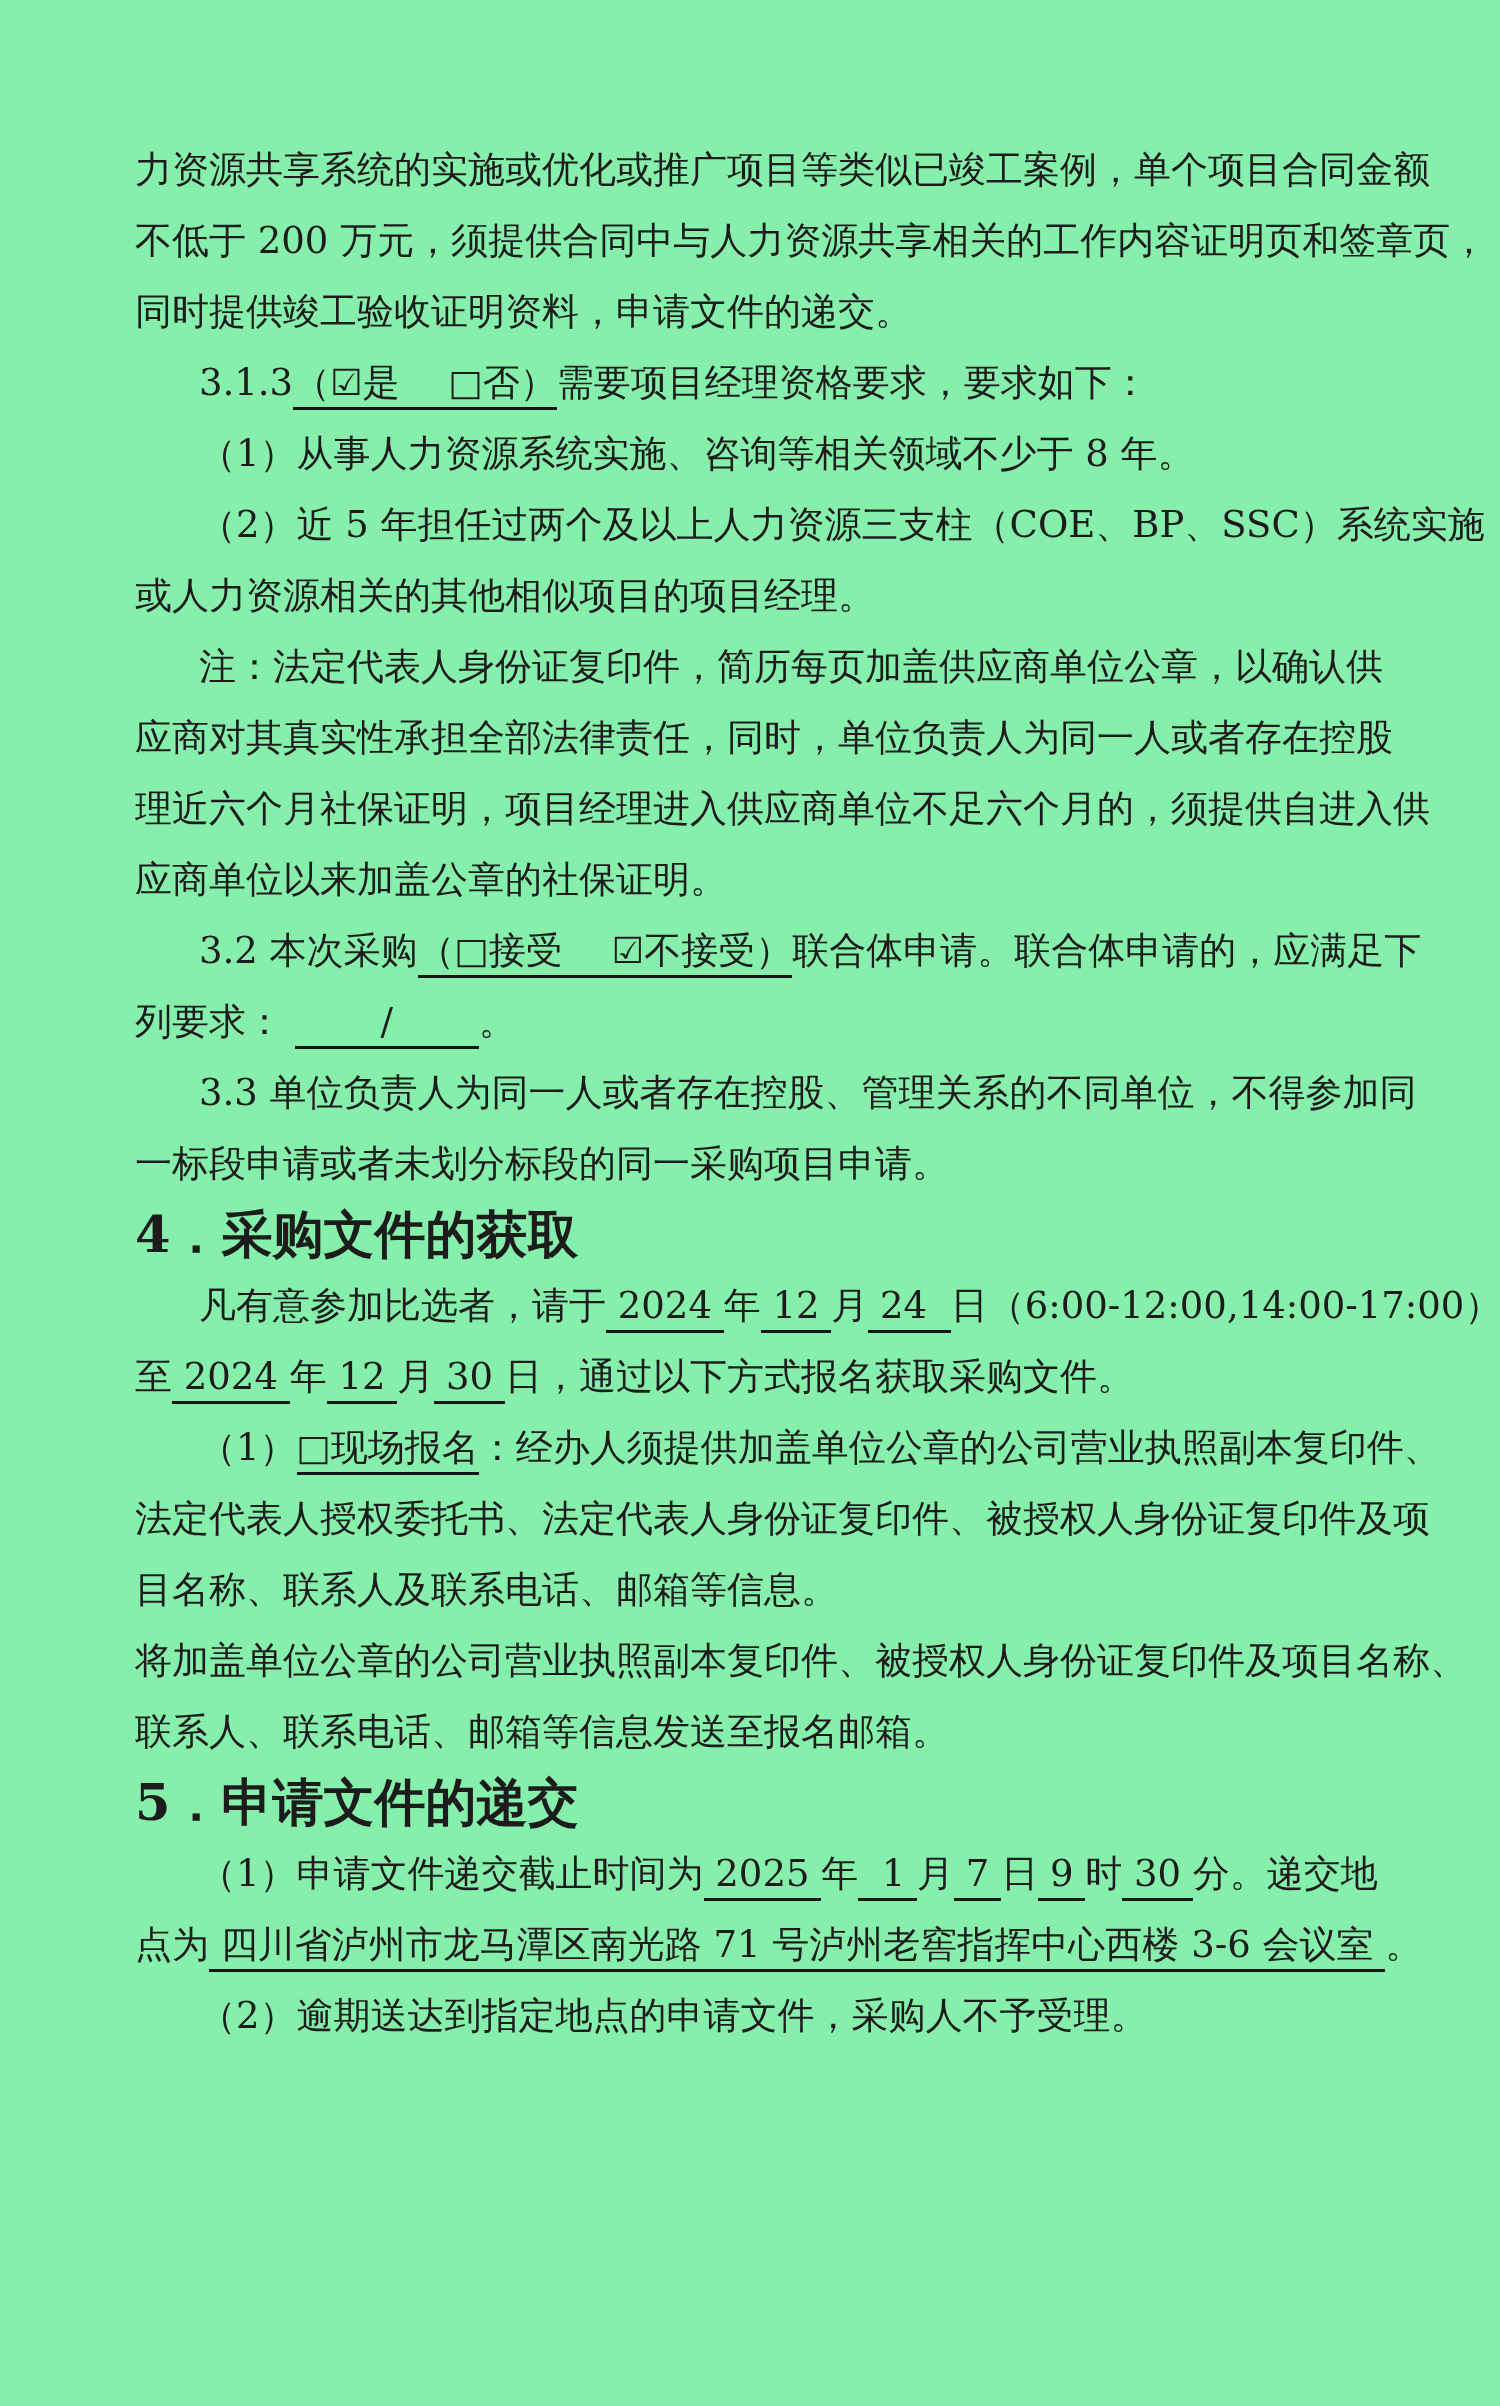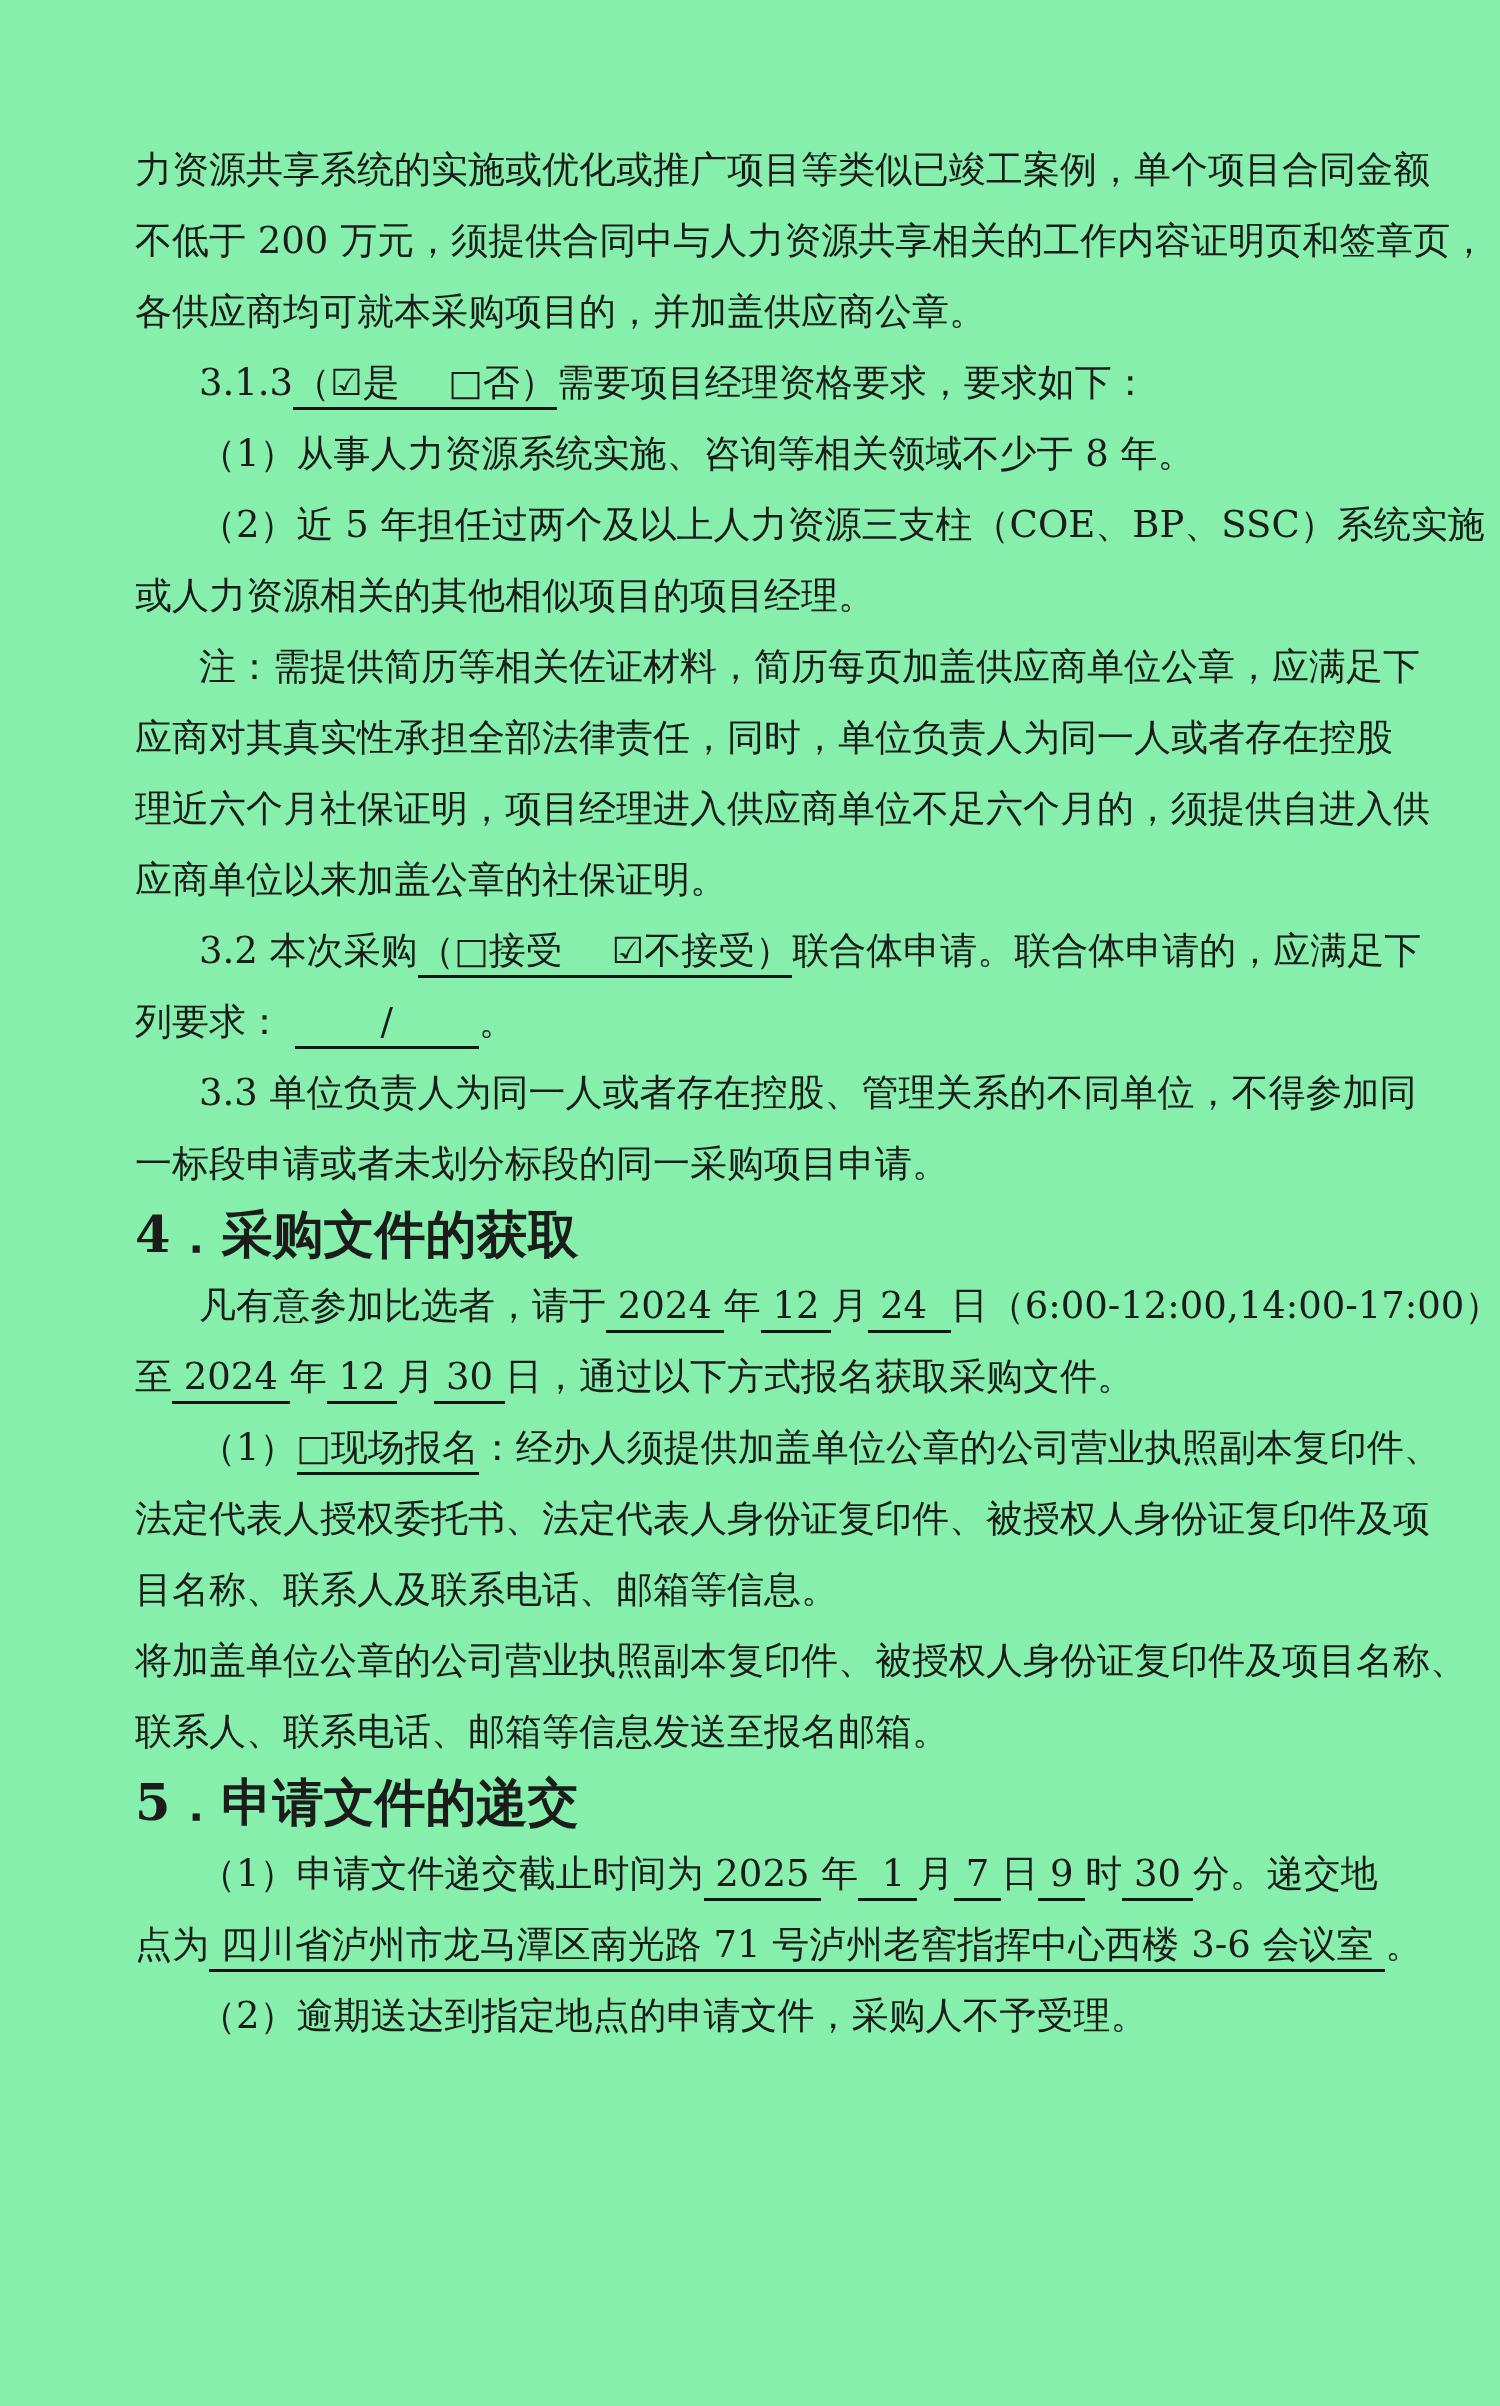--- a/index.html
+++ b/index.html
@@ -37,26 +37,26 @@
   .cb-checked { font-weight: 700; }
   .cb-unchecked { font-weight: 400; }
 </style>
 </head>
 <body>
 
 <div class="page">
   <div class="content">
       <div class="line"><span>力资源共享系统的实施或优化或推广项目等类似已竣工案例，单个项目合同金额</span></div>
       <div class="line"><span>不低于 200 万元，须提供合同中与人力资源共享相关的工作内容证明页和签章页，</span></div>
-      <div class="line"><span>各供应商均可就本采购项目的，并加盖供应商公章。</span></div>
+      <div class="line"><span>同时提供竣工验收证明资料，申请文件的递交。</span></div>
       <div class="line indent"><span>3.1.3</span><span class="u">（</span><span class="u cb cb-checked">☑</span><span class="u">是　 </span><span class="u cb cb-unchecked">□</span><span class="u">否）</span><span>需要项目经理资格要求，要求如下：</span></div>
       <div class="line indent"><span>（1）从事人力资源系统实施、咨询等相关领域不少于 8 年。</span></div>
       <div class="line indent"><span>（2）近 5 年担任过两个及以上人力资源三支柱（COE、BP、SSC）系统实施</span></div>
       <div class="line"><span>或人力资源相关的其他相似项目的项目经理。</span></div>
-      <div class="line indent"><span>注：需提供简历等相关佐证材料，简历每页加盖供应商单位公章，应满足下</span></div>
+      <div class="line indent"><span>注：法定代表人身份证复印件，简历每页加盖供应商单位公章，以确认供</span></div>
       <div class="line"><span>应商对其真实性承担全部法律责任，同时，单位负责人为同一人或者存在控股</span></div>
       <div class="line"><span>理近六个月社保证明，项目经理进入供应商单位不足六个月的，须提供自进入供</span></div>
       <div class="line"><span>应商单位以来加盖公章的社保证明。</span></div>
       <div class="line indent"><span>3.2 本次采购</span><span class="u">（</span><span class="u cb cb-unchecked">□</span><span class="u">接受　 </span><span class="u cb cb-checked">☑</span><span class="u">不接受）</span><span>联合体申请。联合体申请的，应满足下</span></div>
       <div class="line"><span>列要求： </span><span class="u">　　 / 　　</span><span>。</span></div>
       <div class="line indent"><span>3.3 单位负责人为同一人或者存在控股、管理关系的不同单位，不得参加同</span></div>
       <div class="line"><span>一标段申请或者未划分标段的同一采购项目申请。</span></div>
       <div class="line heading"><span>4．采购文件的获取</span></div>
       <div class="line indent"><span>凡有意参加比选者，请于</span><span class="u"> 2024 </span><span>年</span><span class="u"> 12 </span><span>月</span><span class="u"> 24  </span><span>日（6:00-12:00,14:00-17:00）</span></div>
       <div class="line"><span>至</span><span class="u"> 2024 </span><span>年</span><span class="u"> 12 </span><span>月</span><span class="u"> 30 </span><span>日，通过以下方式报名获取采购文件。</span></div>

